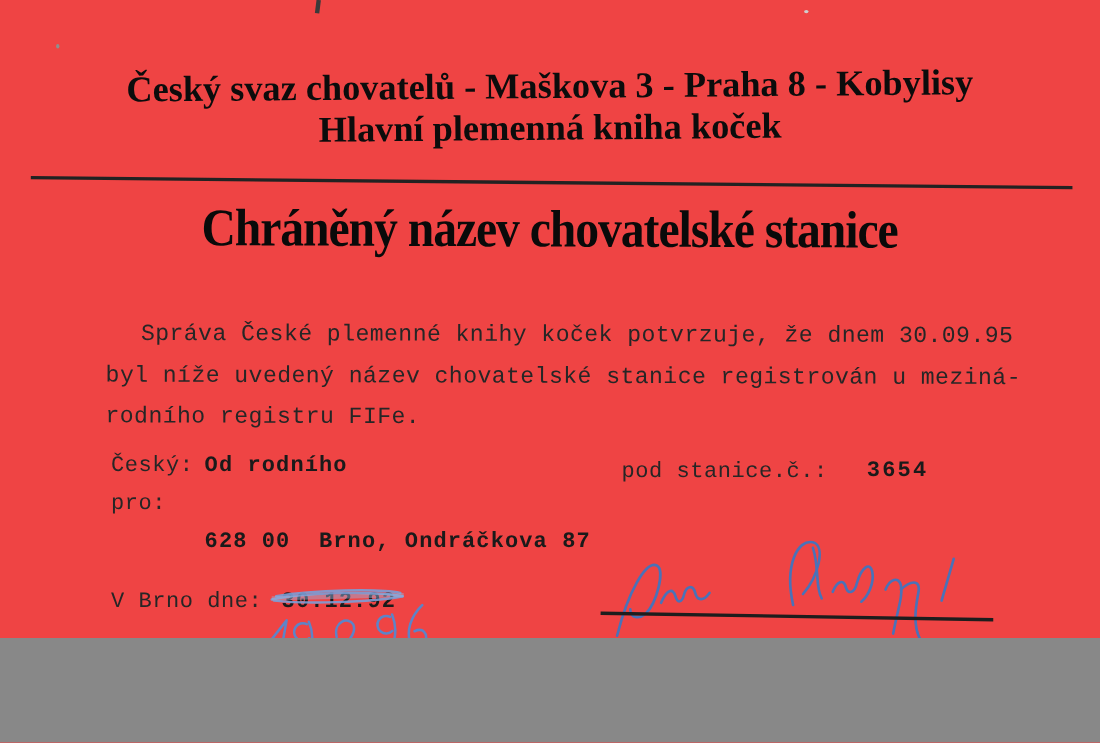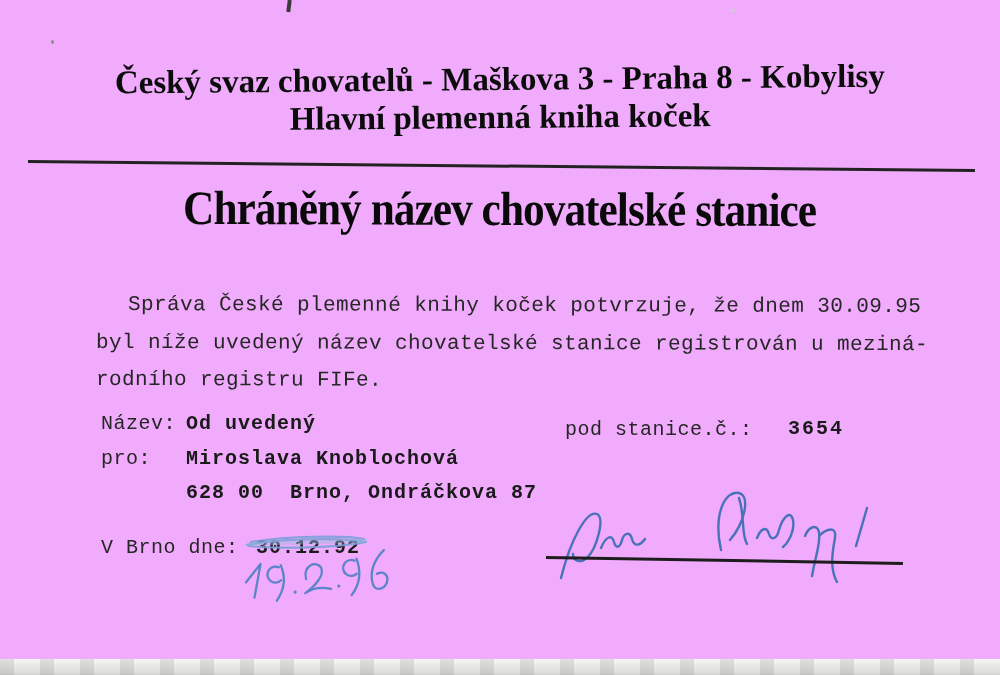--- a/index.html
+++ b/index.html
@@ -1,18 +1,18 @@
 <!DOCTYPE html>
 <html><head>
 <meta charset="utf-8">
 <style>
   html,body{margin:0;padding:0;background:#888;}
   .page{
-    position:relative;width:1000px;height:675px;overflow:hidden;
-    background:#f0abfc;
+    position:relative;width:1000px;height:580px;overflow:hidden;
+    background:#ef4444;
     font-family:"Liberation Serif",serif;
   }
   
   .letterhead{
     position:absolute;top:60px;left:0;right:0;
     text-align:center;color:#0c0c0c;
     font-family:"Liberation Serif",serif;font-weight:700;
     font-size:33px;line-height:38px;
     transform:rotate(-0.5deg);
   }
@@ -88,28 +88,27 @@
   <h1 class="doc-title">
     <span>Chráněný název chovatelské stanice</span>
   </h1>
 
   <div class="para">
     <div class="mono indent">Správa České plemenné knihy koček potvrzuje, že dnem 30.09.95</div>
     <div class="mono">byl níže uvedený název chovatelské stanice registrován u meziná-</div>
     <div class="mono">rodního registru FIFe.</div>
   </div>
 
-  <div class="fieldtext" style="left:101px;top:412px;">Název:</div>
-  <div class="fieldtext bold" style="left:186px;top:412px;">Od uvedený</div>
+  <div class="fieldtext" style="left:101px;top:412px;">Český:</div>
+  <div class="fieldtext bold" style="left:186px;top:412px;">Od rodního</div>
 
   <div class="fieldtext" style="left:565px;top:418px;">pod stanice.č.:</div>
   <div class="fieldtext bold" style="left:788px;top:417px;letter-spacing:2px;font-family:Liberation Mono, monospace;">3654</div>
 
   <div class="fieldtext" style="left:101px;top:447px;">pro:</div>
-  <div class="fieldtext bold" style="left:186px;top:447px;">Miroslava Knoblochová</div>
   <div class="fieldtext bold" style="left:186px;top:481px;">628 00  Brno, Ondráčkova 87</div>
 
   <div class="fieldtext" style="left:101px;top:536px;">V Brno dne:</div>
   <div class="fieldtext bold struck" style="left:256px;top:536px;">30.12.92</div>
 
   <svg class="inksvg" style="left:244px;top:533px;" width="130" height="22" viewBox="0 0 130 22">
     <g fill="none" stroke="#7b9fd8" stroke-width="2.2" stroke-linecap="round" opacity="0.9">
       <path d="M3,12 C30,6 96,4 122,9"></path>
       <path d="M122,9 C92,15 32,16 5,13"></path>
       <path d="M7,9 C42,3 102,2 120,6"></path>

